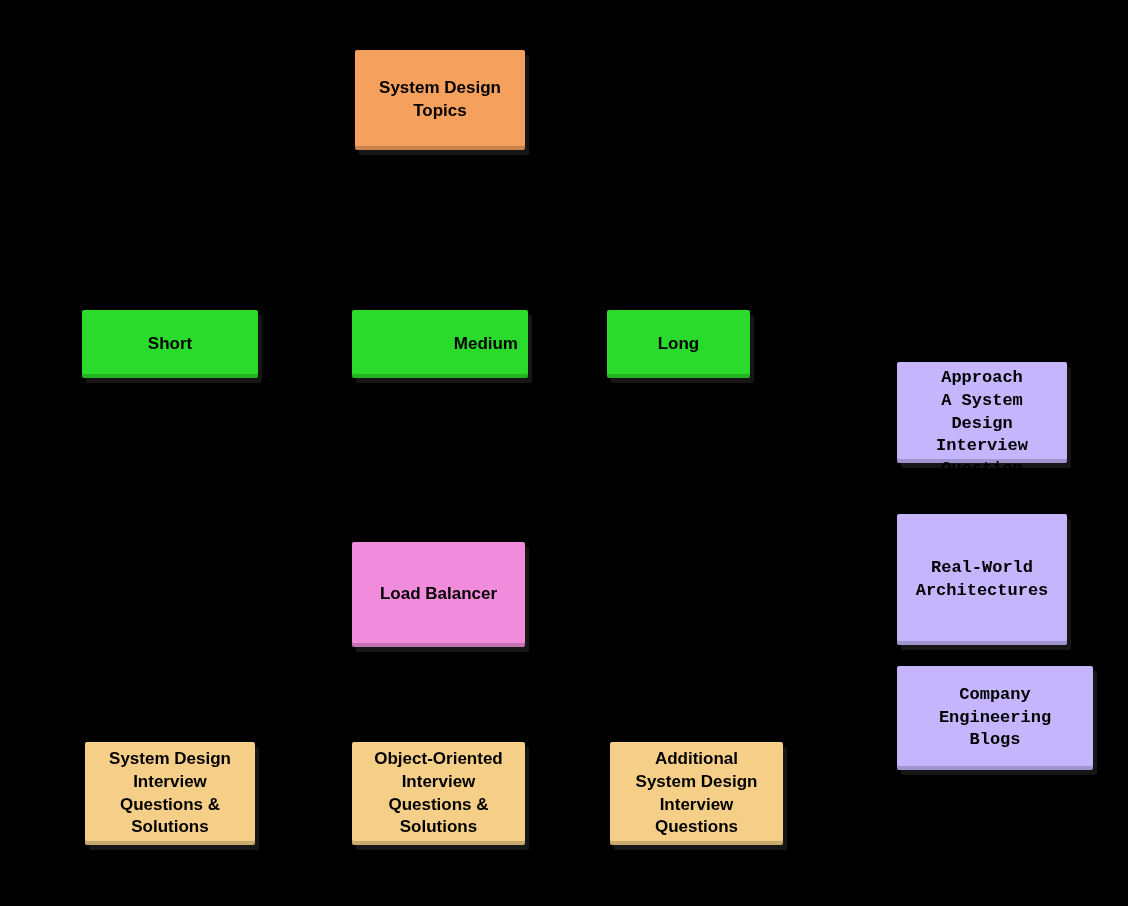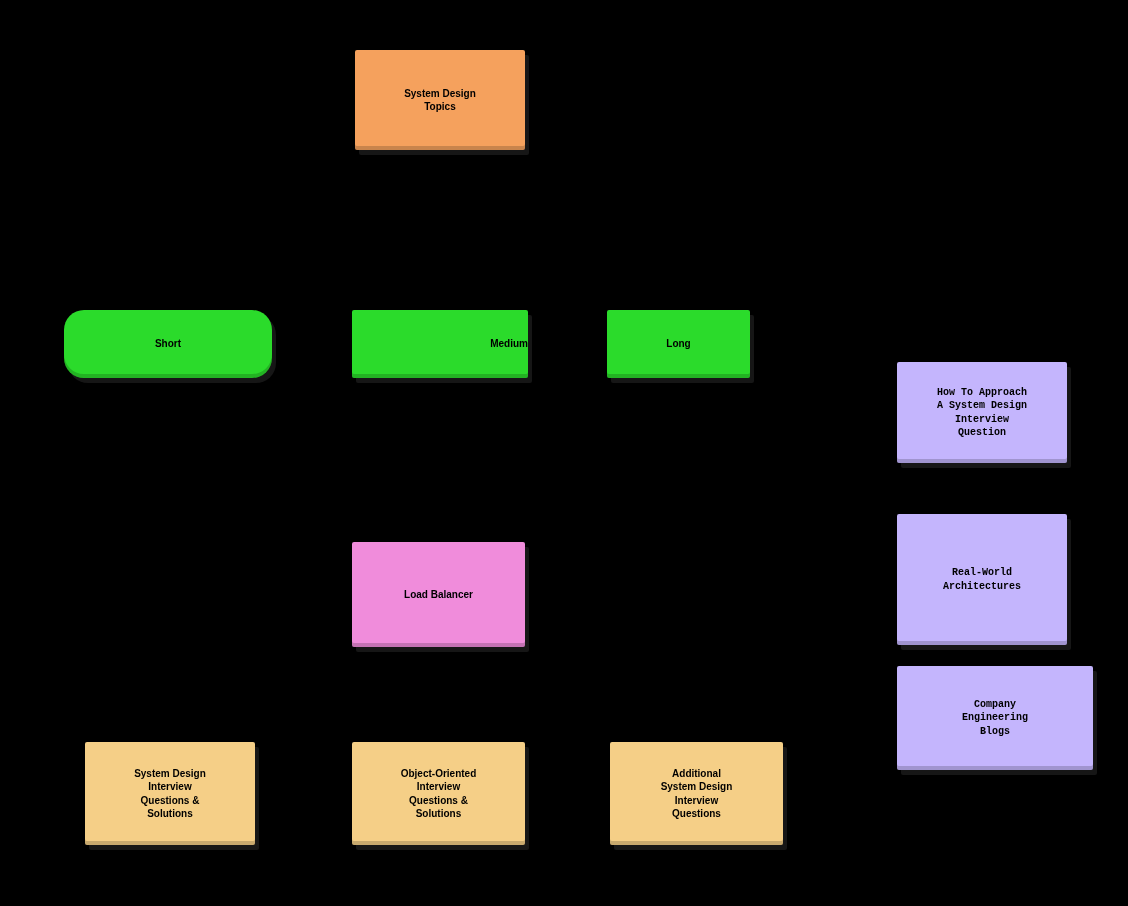--- a/index.html
+++ b/index.html
@@ -16,40 +16,40 @@
     overflow: hidden;
   }
   .node {
     position: absolute;
     display: flex;
     align-items: center;
     justify-content: center;
     text-align: center;
     color: #000000;
     font-weight: bold;
-    font-size: 10px;
+    font-size: 17px;
     line-height: 1.35;
     border-radius: 2px;
     box-shadow: inset 0 -4px 0 rgba(0,0,0,0.18), 4px 5px 0 rgba(40,40,40,0.55);
-    padding: 4px 0;
+    padding: 4px 10px;
     box-sizing: border-box;
   }
   .label {
     white-space: pre-line;
   }
   
   .root-node   { background: #F5A15D; }
   .green-node  { background: #2BDB2B; }
   .pink-node   { background: #F08CDB; }
   .blue-node   { background: #c4b5fd; font-family: Liberation Mono, monospace; }
   .tan-node    { background: #F5CF87; }
 
   
   #n-root      { left: 355px; top: 50px;  width: 170px; height: 100px; }
-  #n-short     { left: 64px;  top: 310px; width: 208px; height: 68px; border-radius: 20px;  }
+  #n-short     { left: 82px;  top: 310px; width: 176px; height: 68px;  }
   #n-medium    { left: 352px; top: 310px; width: 176px; height: 68px; justify-content: flex-end;  }
   #n-long      { left: 607px; top: 310px; width: 143px; height: 68px;  }
   #n-loadbal   { left: 352px; top: 508px; width: 173px; height: 105px; margin-top: 34px; }
   #n-howto     { left: 897px; top: 362px; width: 170px; height: 101px; }
   #n-realworld { left: 897px; top: 514px; width: 170px; height: 131px; }
   #n-blogs     { left: 897px; top: 666px; width: 196px; height: 104px; }
   #n-sdiq      { left: 85px;  top: 742px; width: 170px; height: 103px; }
   #n-ooq       { left: 352px; top: 742px; width: 173px; height: 103px; }
   #n-addq      { left: 610px; top: 742px; width: 173px; height: 103px; }
 </style>

